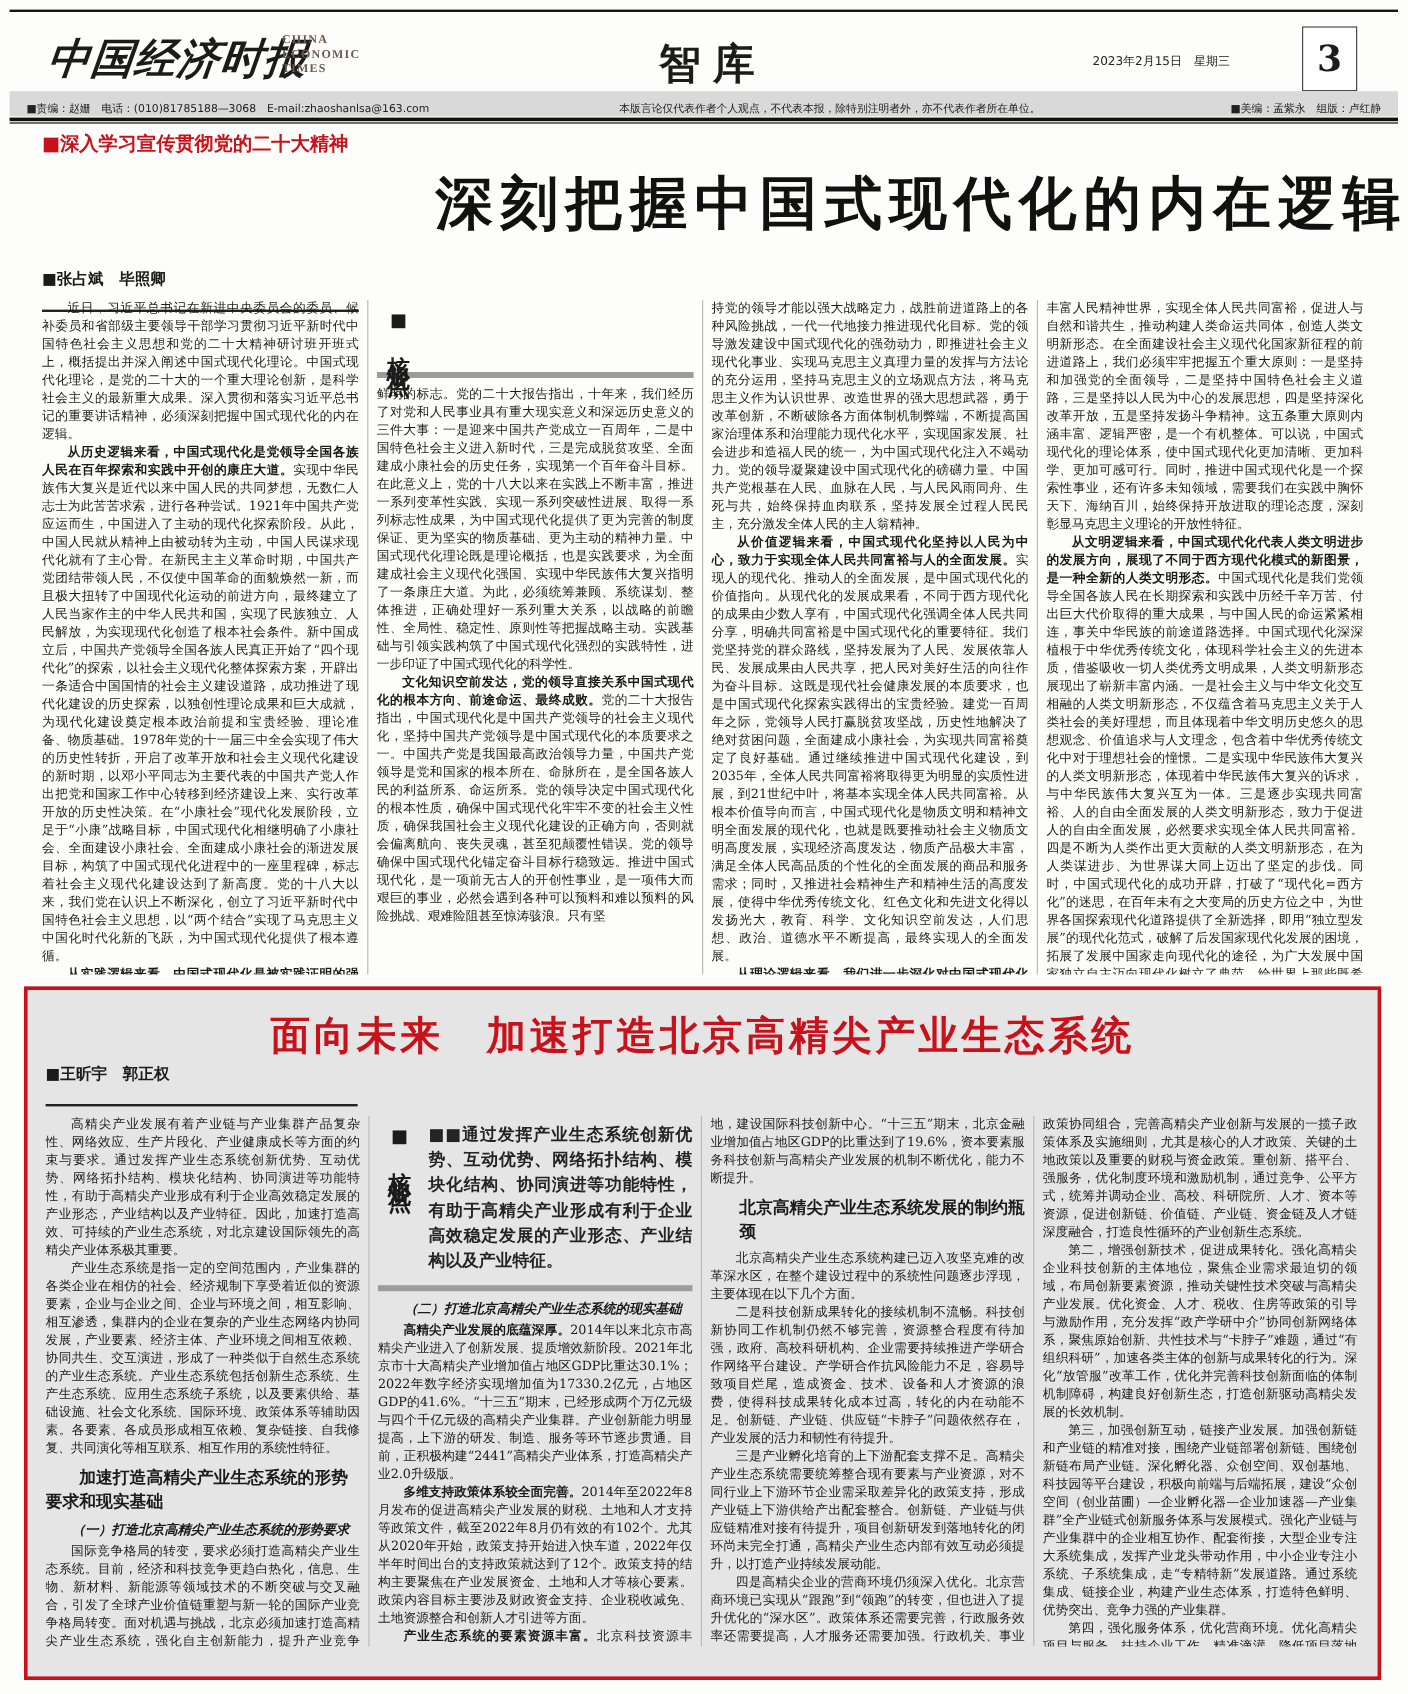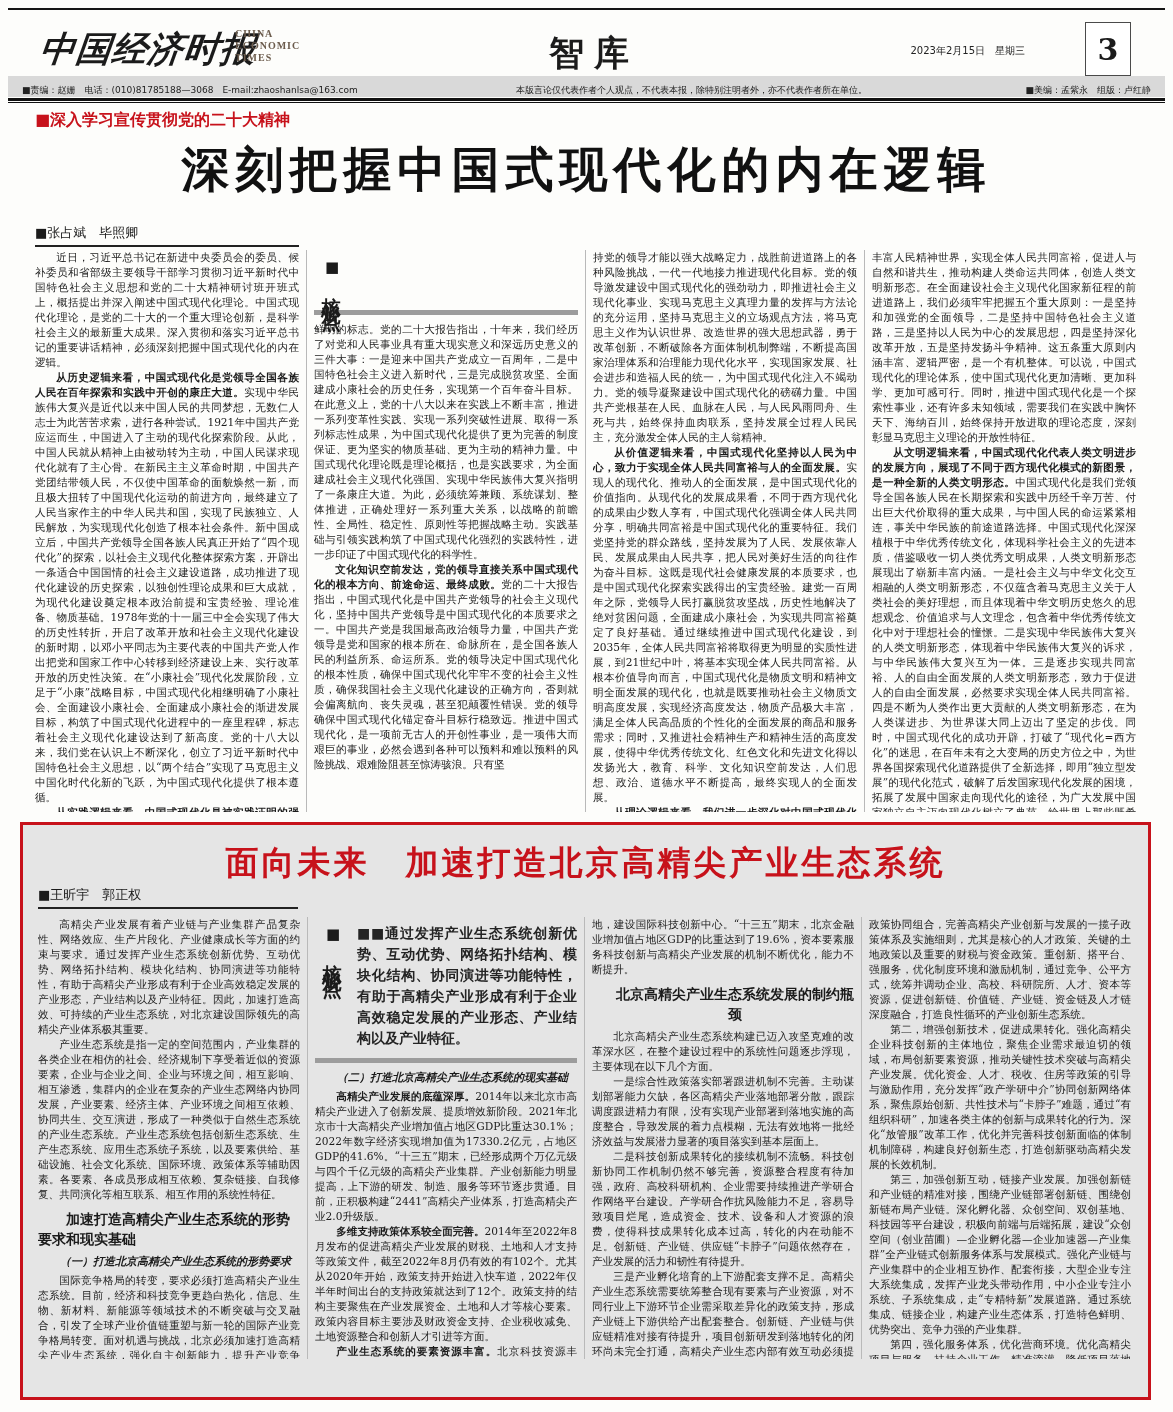--- a/index.html
+++ b/index.html
@@ -14,34 +14,34 @@
   .section-title{position:absolute;left:0;right:0;top:4px;text-align:center;font-size:35px;font-weight:bold;letter-spacing:10px;}
   .dateline{position:absolute;right:128px;top:18px;font-size:10px;font-family:"DejaVu Sans",sans-serif;color:#222;}
   .pagenum{position:absolute;right:22px;top:-4px;width:44px;height:52px;border:1px solid #4a4a4a;display:flex;align-items:center;justify-content:center;font-size:30px;font-weight:bold;background:#fff;}
 
   
   .info-bar{position:absolute;top:76px;left:8px;right:8px;height:21px;background:#d9d9d9;display:flex;justify-content:space-between;align-items:flex-end;padding:0 14px;font-size:9px;font-family:"DejaVu Sans",sans-serif;color:#222;box-sizing:border-box;}
   .double-rule{position:absolute;top:98px;left:8px;right:8px;height:5px;border-top:3px solid #111;border-bottom:1px solid #111;box-sizing:border-box;}
 
   
   .kicker{position:absolute;top:110px;left:35px;font-size:16px;font-weight:bold;color:var(--red,#c7121b);font-family:"DejaVu Sans",sans-serif;}
-  .main-title{position:absolute;top:138px;left:0;right:0;text-align:center;font-size:48px;font-weight:bold;letter-spacing:6px;color:#111;}
-  .byline{font-size:13px;font-weight:normal;font-family:"DejaVu Sans",sans-serif;border-bottom:2px solid #222;padding-bottom:3px;}
+  .main-title{position:absolute;top:138px;left:0;right:0;text-align:right;font-size:48px;font-weight:bold;letter-spacing:6px;color:#111;}
+  .byline{font-size:13px;font-weight:bold;font-family:"DejaVu Sans",sans-serif;border-bottom:2px solid #222;padding-bottom:16px;}
   .top-byline{position:absolute;top:224px;left:35px;width:264px;}
   .top-cols{position:absolute;top:250px;left:35px;width:1105px;height:562px;display:flex;align-items:center;}
   .col{flex:0 0 264px;height:100%;overflow:hidden;padding-right:7px;margin-right:7px;border-right:1px solid #b9b9b9;}
   .col:last-child{border-right:none;margin-right:0;padding-right:0;}
 
   
   .para,.cont{font-size:10.6px;line-height:15px;text-align:justify;margin:0;}
   .para{text-indent:2em;}
   .cont{text-indent:0;}
   .lead{font-weight:bold;}
   .h2{font-size:14px;line-height:20px;font-weight:bold;font-family:"DejaVu Sans",sans-serif;margin:7px 0 5px;text-indent:2em;}
-  .h2.center{text-align:center;text-indent:0;margin-left:24px;}
+  .h2.center{text-indent:0;margin-left:24px;}
   .h3{font-size:11px;font-weight:bold;font-style:italic;margin:4px 0;text-indent:2em;line-height:15px;}
 
   
   .corebox{display:flex;padding:6px 0 0 2px;margin-bottom:2px;}
   .core-label{writing-mode:vertical-rl;text-orientation:upright;font-family:"DejaVu Sans",sans-serif;font-weight:bold;font-size:19px;letter-spacing:5px;margin:2px 12px 0 4px;line-height:24px;}
   .core-sq{font-size:15px;}
   .core-text{flex:1;font-size:14px;line-height:21px;font-weight:bold;text-align:justify;color:#242424;}
   .gray-rule{height:5px;background:#9c9c9c;margin:9px 0 7px;}
 
   
@@ -124,21 +124,20 @@
           <div class="gray-rule"></div>
           <div class="h3"><span>（二）打造北京高精尖产业生态系统的现实基础</span></div>
           <div class="para"><span class="lead">高精尖产业发展的底蕴深厚。</span><span>2014年以来北京市高精尖产业进入了创新发展、提质增效新阶段。2021年北京市十大高精尖产业增加值占地区GDP比重达30.1%；2022年数字经济实现增加值为17330.2亿元，占地区GDP的41.6%。“十三五”期末，已经形成两个万亿元级与四个千亿元级的高精尖产业集群。产业创新能力明显提高，上下游的研发、制造、服务等环节逐步贯通。目前，正积极构建“2441”高精尖产业体系，打造高精尖产业2.0升级版。</span></div>
           <div class="para"><span class="lead">多维支持政策体系较全面完善。</span><span>2014年至2022年8月发布的促进高精尖产业发展的财税、土地和人才支持等政策文件，截至2022年8月仍有效的有102个。尤其从2020年开始，政策支持开始进入快车道，2022年仅半年时间出台的支持政策就达到了12个。政策支持的结构主要聚焦在产业发展资金、土地和人才等核心要素。政策内容目标主要涉及财政资金支持、企业税收减免、土地资源整合和创新人才引进等方面。</span></div>
           <div class="para"><span class="lead">产业生态系统的要素资源丰富。</span><span>北京科技资源丰富，高等院校、科研院所、两院院士均位居全国前列。2021年全市研究与试验发展经费投入达2629.3亿元。通过“三城一区”主平台带动，正积极打造世界主要科学中心和创新高</span></div>
         </div>
       <div class="col">
           <div class="cont"><span>地，建设国际科技创新中心。“十三五”期末，北京金融业增加值占地区GDP的比重达到了19.6%，资本要素服务科技创新与高精尖产业发展的机制不断优化，能力不断提升。</span></div>
           <div class="h2 center"><span>北京高精尖产业生态系统发展的制约瓶颈</span></div>
           <div class="para"><span>北京高精尖产业生态系统构建已迈入攻坚克难的改革深水区，在整个建设过程中的系统性问题逐步浮现，主要体现在以下几个方面。</span></div>
-          <div class="para"><span>一是综合性政策落实部署跟进机制不完善。主动谋划部署能力欠缺，各区高精尖产业落地部署分散，跟踪调度跟进精力有限，没有实现产业部署到落地实施的高度整合，导致发展的着力点模糊，无法有效地将一批经济效益与发展潜力显著的项目落实到基本层面上。</span></div>
           <div class="para"><span>二是科技创新成果转化的接续机制不流畅。科技创新协同工作机制仍然不够完善，资源整合程度有待加强，政府、高校科研机构、企业需要持续推进产学研合作网络平台建设。产学研合作抗风险能力不足，容易导致项目烂尾，造成资金、技术、设备和人才资源的浪费，使得科技成果转化成本过高，转化的内在动能不足。创新链、产业链、供应链“卡脖子”问题依然存在，产业发展的活力和韧性有待提升。</span></div>
           <div class="para"><span>三是产业孵化培育的上下游配套支撑不足。高精尖产业生态系统需要统筹整合现有要素与产业资源，对不同行业上下游环节企业需采取差异化的政策支持，形成产业链上下游供给产出配套整合。创新链、产业链与供应链精准对接有待提升，项目创新研发到落地转化的闭环尚未完全打通，高精尖产业生态内部有效互动必须提升，以打造产业持续发展动能。</span></div>
           <div class="para"><span>四是高精尖企业的营商环境仍须深入优化。北京营商环境已实现从“跟跑”到“领跑”的转变，但也进入了提升优化的“深水区”。政策体系还需要完善，行政服务效率还需要提高，人才服务还需要加强。行政机关、事业单位、社会团体、园区平台等机构服务存在多头管理、服务领域交叉重合等问题。财税、土地、人才等重点领域的政策，需要进一步深化改革。民营企业困难协调解决和帮扶机制有待进一步优化与完善。</span></div>
         </div>
       <div class="col">
           <div class="cont"><span>政策协同组合，完善高精尖产业创新与发展的一揽子政策体系及实施细则，尤其是核心的人才政策、关键的土地政策以及重要的财税与资金政策。重创新、搭平台、强服务，优化制度环境和激励机制，通过竞争、公平方式，统筹并调动企业、高校、科研院所、人才、资本等资源，促进创新链、价值链、产业链、资金链及人才链深度融合，打造良性循环的产业创新生态系统。</span></div>
           <div class="para"><span>第二，增强创新技术，促进成果转化。强化高精尖企业科技创新的主体地位，聚焦企业需求最迫切的领域，布局创新要素资源，推动关键性技术突破与高精尖产业发展。优化资金、人才、税收、住房等政策的引导与激励作用，充分发挥“政产学研中介”协同创新网络体系，聚焦原始创新、共性技术与“卡脖子”难题，通过“有组织科研”，加速各类主体的创新与成果转化的行为。深化“放管服”改革工作，优化并完善科技创新面临的体制机制障碍，构建良好创新生态，打造创新驱动高精尖发展的长效机制。</span></div>
           <div class="para"><span>第三，加强创新互动，链接产业发展。加强创新链和产业链的精准对接，围绕产业链部署创新链、围绕创新链布局产业链。深化孵化器、众创空间、双创基地、科技园等平台建设，积极向前端与后端拓展，建设“众创空间（创业苗圃）—企业孵化器—企业加速器—产业集群”全产业链式创新服务体系与发展模式。强化产业链与产业集群中的企业相互协作、配套衔接，大型企业专注大系统集成，发挥产业龙头带动作用，中小企业专注小系统、子系统集成，走“专精特新”发展道路。通过系统集成、链接企业，构建产业生态体系，打造特色鲜明、优势突出、竞争力强的产业集群。</span></div>
           <div class="para"><span>第四，强化服务体系，优化营商环境。优化高精尖项目与服务、扶持企业工作，精准滴灌，降低项目落地与企业发展的制度成本与要素成本。围绕“房子、孩子、票子、车子”等问题，完善配套措施，打造服务于高精尖产业发展的国际顶尖人才和创新团队。鼓励政府、园区平台创新服务模式，提高服务质量，组织带动社会服务资源，构建促进高精尖项目与企业发展的“政策、创业、创新、金融、人才、市场、管理”等多维一体服务体系。深化“放管服”改革重点，促进政务服务公正透明、便捷高效，构建“亲清”政商关系。</span></div>
         </div>

